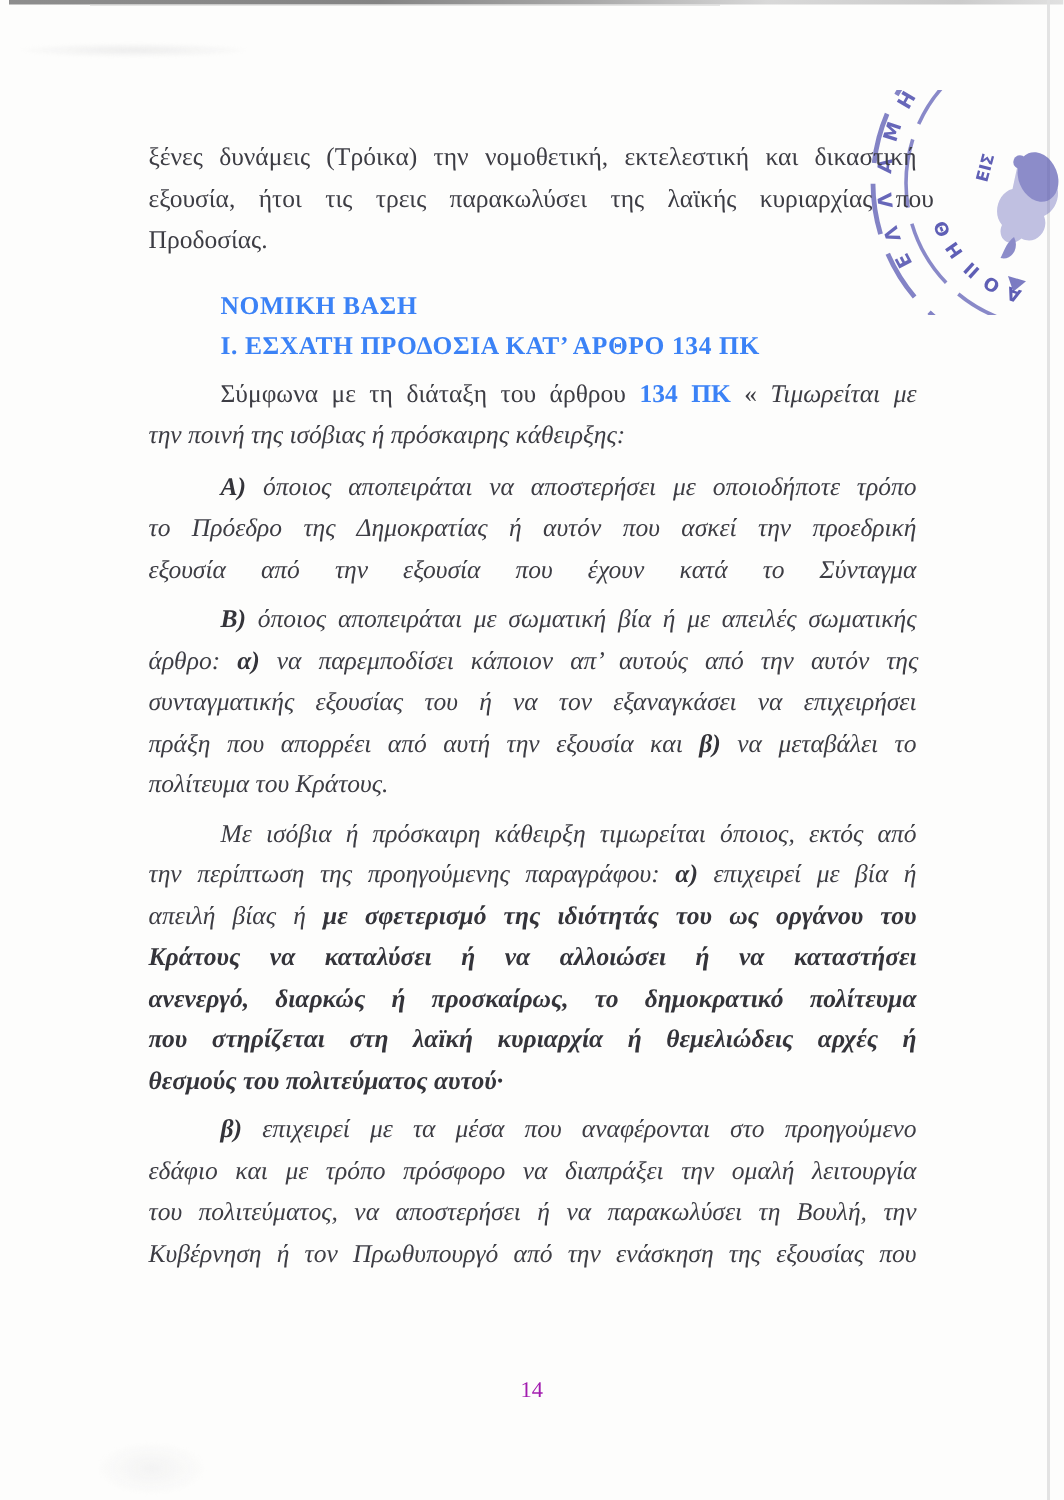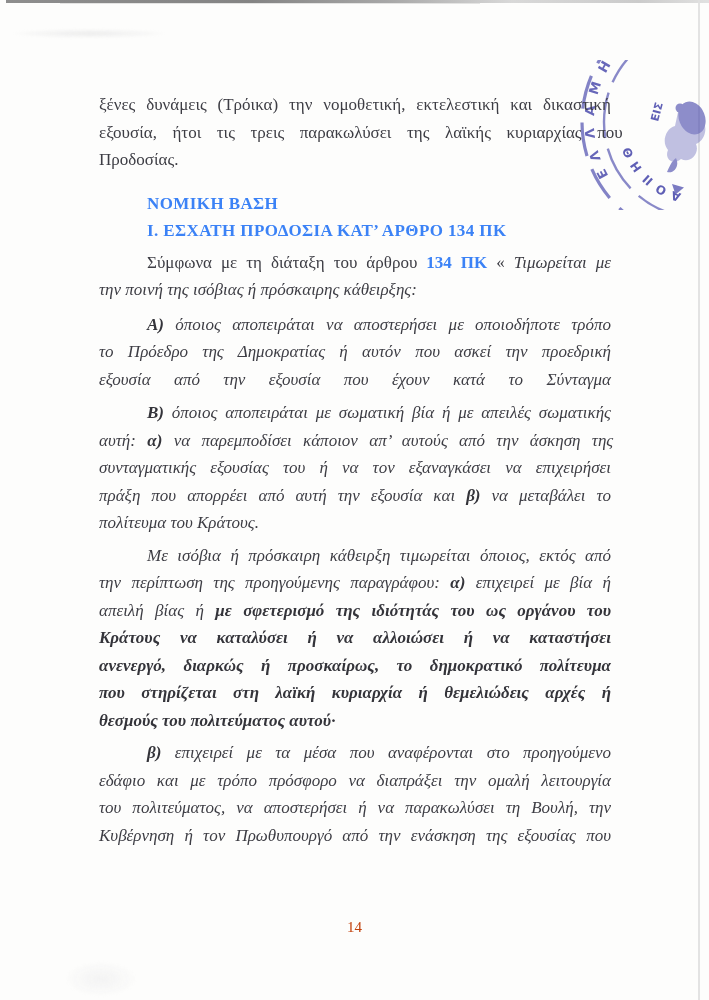--- a/index.html
+++ b/index.html
@@ -32,21 +32,21 @@
   .para:nth-child(8){margin-top:5px;}
   .line{white-space:nowrap;height:27.5px;line-height:27.5px;}
   .line.ind{padding-left:48px;}
   .s-r{font-style:normal;font-weight:normal;}
   .s-b{font-weight:bold;color:#3b82f6;}
   .s-i{font-style:italic;}
   .s-bi{font-style:italic;font-weight:bold;color:#34343a;}
   .heading .line{font-weight:bold;color:#2f2f35;letter-spacing:.4px;}
   
   .footer{position:absolute;left:0;top:919px;width:709px;text-align:center;
-    font-size:15px;color:#c2410c;}
+    font-size:15px;color:#a21caf;}
   
   .stamp{position:absolute;left:580px;top:60px;width:129px;height:150px;pointer-events:none;}
 </style>
 </head>
 <body>
 
 <div class="scan-top-strip"></div>
 <div class="scan-top-strip2"></div>
 <div class="scan-right-line"></div>
 <div class="smudge-a"></div>
@@ -98,21 +98,21 @@
       <div class="line ind"><span class="ls" style="word-spacing: 4.73438px;"><span class="s-r">Σύμφωνα με τη διάταξη του άρθρου </span><span class="s-b">134 ΠΚ</span><span class="s-r"> « </span><span class="s-i">Τιμωρείται με</span></span></div>
       <div class="line"><span class="ls"><span class="s-i">την ποινή της ισόβιας ή πρόσκαιρης κάθειρξης:</span></span></div>
     </div>
     <div class="para body">
       <div class="line ind"><span class="ls" style="word-spacing: 7.00893px;"><span class="s-bi">Α)</span><span class="s-i"> όποιος αποπειράται να αποστερήσει με οποιοδήποτε τρόπο</span></span></div>
       <div class="line"><span class="ls" style="word-spacing: 10.0243px;"><span class="s-i">το Πρόεδρο της Δημοκρατίας ή αυτόν που ασκεί την προεδρική</span></span></div>
       <div class="line"><span class="ls" style="word-spacing: 19.127px;"><span class="s-i">εξουσία από την εξουσία που έχουν κατά το Σύνταγμα</span></span></div>
     </div>
     <div class="para body">
       <div class="line ind"><span class="ls" style="word-spacing: 3.57639px;"><span class="s-bi">Β)</span><span class="s-i"> όποιος αποπειράται με σωματική βία ή με απειλές σωματικής</span></span></div>
-      <div class="line"><span class="ls" style="word-spacing: 7.075px;"><span class="s-i">αυτή: </span><span class="s-bi">α)</span><span class="s-i"> να παρεμποδίσει κάποιον απ’ αυτούς από την άσκηση της</span></span></div>
+      <div class="line"><span class="ls" style="word-spacing: 7.075px;"><span class="s-i">άρθρο: </span><span class="s-bi">α)</span><span class="s-i"> να παρεμποδίσει κάποιον απ’ αυτούς από την αυτόν της</span></span></div>
       <div class="line"><span class="ls" style="word-spacing: 9.86719px;"><span class="s-i">συνταγματικής εξουσίας του ή να τον εξαναγκάσει να επιχειρήσει</span></span></div>
       <div class="line"><span class="ls" style="word-spacing: 6.74858px;"><span class="s-i">πράξη που απορρέει από αυτή την εξουσία και </span><span class="s-bi">β)</span><span class="s-i"> να μεταβάλει το</span></span></div>
       <div class="line"><span class="ls"><span class="s-i">πολίτευμα του Κράτους.</span></span></div>
     </div>
     <div class="para body">
       <div class="line ind"><span class="ls" style="word-spacing: 5.18359px;"><span class="s-i">Με ισόβια ή πρόσκαιρη κάθειρξη τιμωρείται όποιος, εκτός από</span></span></div>
       <div class="line"><span class="ls" style="word-spacing: 6.11806px;"><span class="s-i">την περίπτωση της προηγούμενης παραγράφου: </span><span class="s-bi">α)</span><span class="s-i"> επιχειρεί με βία ή</span></span></div>
       <div class="line"><span class="ls" style="word-spacing: 7.14844px; text-align: right;"><span class="s-i">απειλή βίας ή </span><span class="s-bi">με σφετερισμό της ιδιότητάς του ως οργάνου του</span></span></div>
       <div class="line"><span class="ls" style="word-spacing: 15.4297px; margin-top: 38px;"><span class="s-bi">Κράτους να καταλύσει ή να αλλοιώσει ή να καταστήσει</span></span></div>
       <div class="line"><span class="ls" style="word-spacing: 13.1641px;"><span class="s-bi">ανενεργό, διαρκώς ή προσκαίρως, το δημοκρατικό πολίτευμα</span></span></div>

